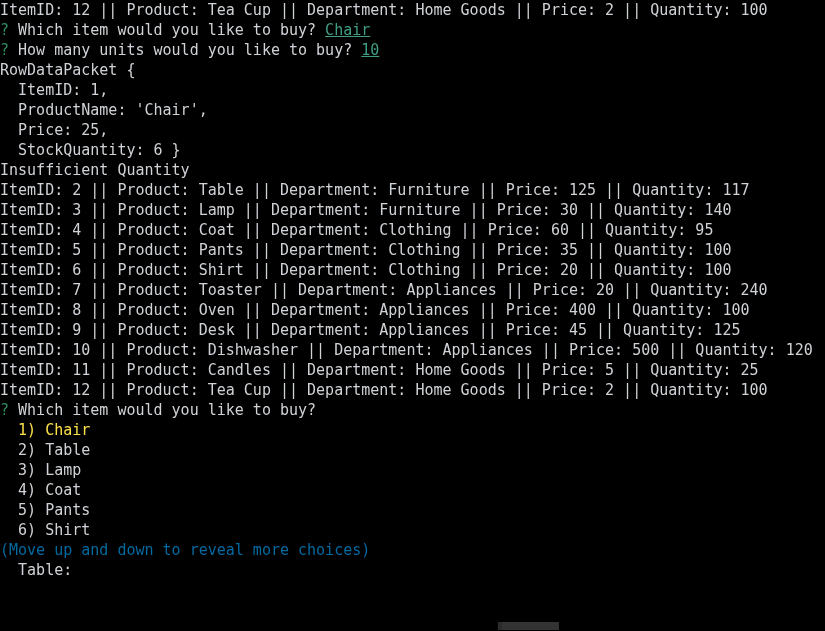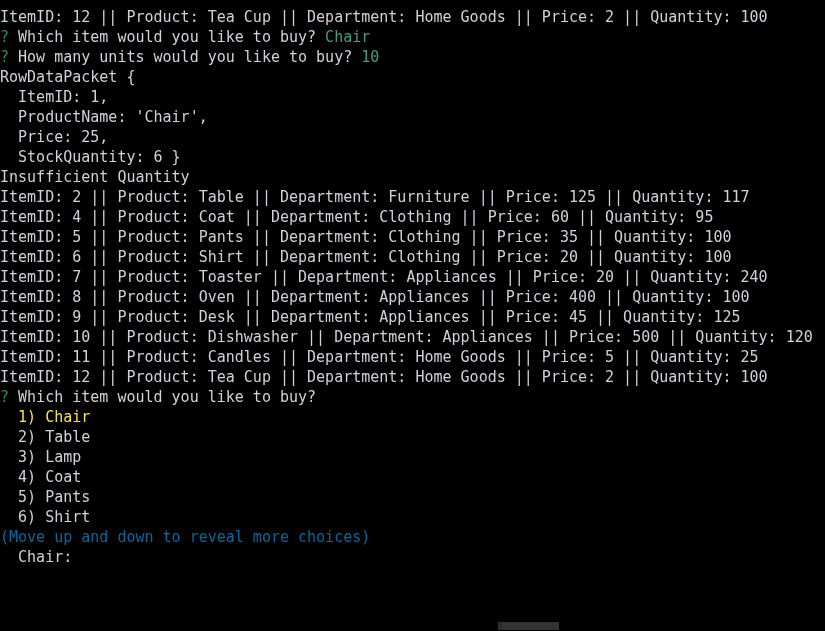--- a/index.html
+++ b/index.html
@@ -21,41 +21,40 @@
     background: #000000;
     overflow: hidden;
   }
 
   #screen {
     position: absolute;
     top: 0;
     left: 0;
     width: 825px;
     padding: 0;
-    margin-top: 7px;
   }
 
   .line {
     display: block;
     white-space: pre;
     font-family: "DejaVu Sans Mono", "Liberation Mono", monospace;
     font-size: 15px;
     line-height: 20px;
     height: 20px;
     color: #cfd2d6;
     letter-spacing: 0px;
     margin: 0;
     padding: 0;
   }
 
   .seg { white-space: pre; }
 
   .c-default { color: #cfd2d6; }
   .c-prompt  { color: #2d8a5f; }
-  .c-answer  { color: #3f9e84; }
+  .c-answer  { color: #3f9e84; text-decoration: underline; }
   .c-select  { color: #fde047; }
   .c-dim     { color: #0369a1; }
 
   
   #scrollbar-track {
     position: absolute;
     left: 0;
     bottom: 0;
     width: 825px;
     height: 10px;
@@ -87,38 +86,39 @@
       <div class="line"><span class="seg c-default">ItemID: 12 || Product: Tea Cup || Department: Home Goods || Price: 2 || Quantity: 100</span></div>
       <div class="line"><span class="seg c-prompt">?</span><span class="seg c-default"> Which item would you like to buy? </span><span class="seg c-answer">Chair</span></div>
       <div class="line"><span class="seg c-prompt">?</span><span class="seg c-default"> How many units would you like to buy? </span><span class="seg c-answer">10</span></div>
       <div class="line"><span class="seg c-default">RowDataPacket {</span></div>
       <div class="line"><span class="seg c-default">  ItemID: 1,</span></div>
       <div class="line"><span class="seg c-default">  ProductName: 'Chair',</span></div>
       <div class="line"><span class="seg c-default">  Price: 25,</span></div>
       <div class="line"><span class="seg c-default">  StockQuantity: 6 }</span></div>
       <div class="line"><span class="seg c-default">Insufficient Quantity</span></div>
       <div class="line"><span class="seg c-default">ItemID: 2 || Product: Table || Department: Furniture || Price: 125 || Quantity: 117</span></div>
+      <div class="line"><span class="seg c-default">ItemID: 3 || Product: Lamp || Department: Furniture || Price: 30 || Quantity: 140</span></div>
       <div class="line"><span class="seg c-default">ItemID: 4 || Product: Coat || Department: Clothing || Price: 60 || Quantity: 95</span></div>
       <div class="line"><span class="seg c-default">ItemID: 5 || Product: Pants || Department: Clothing || Price: 35 || Quantity: 100</span></div>
       <div class="line"><span class="seg c-default">ItemID: 6 || Product: Shirt || Department: Clothing || Price: 20 || Quantity: 100</span></div>
       <div class="line"><span class="seg c-default">ItemID: 7 || Product: Toaster || Department: Appliances || Price: 20 || Quantity: 240</span></div>
       <div class="line"><span class="seg c-default">ItemID: 8 || Product: Oven || Department: Appliances || Price: 400 || Quantity: 100</span></div>
       <div class="line"><span class="seg c-default">ItemID: 9 || Product: Desk || Department: Appliances || Price: 45 || Quantity: 125</span></div>
       <div class="line"><span class="seg c-default">ItemID: 10 || Product: Dishwasher || Department: Appliances || Price: 500 || Quantity: 120</span></div>
       <div class="line"><span class="seg c-default">ItemID: 11 || Product: Candles || Department: Home Goods || Price: 5 || Quantity: 25</span></div>
       <div class="line"><span class="seg c-default">ItemID: 12 || Product: Tea Cup || Department: Home Goods || Price: 2 || Quantity: 100</span></div>
       <div class="line"><span class="seg c-prompt">?</span><span class="seg c-default"> Which item would you like to buy?</span></div>
       <div class="line"><span class="seg c-select">  1) Chair</span></div>
       <div class="line"><span class="seg c-default">  2) Table</span></div>
       <div class="line"><span class="seg c-default">  3) Lamp</span></div>
       <div class="line"><span class="seg c-default">  4) Coat</span></div>
       <div class="line"><span class="seg c-default">  5) Pants</span></div>
       <div class="line"><span class="seg c-default">  6) Shirt</span></div>
       <div class="line"><span class="seg c-dim">(Move up and down to reveal more choices)</span></div>
-      <div class="line"><span class="seg c-default">  Chair:</span></div>
+      <div class="line"><span class="seg c-default">  Table:</span></div>
     </div>
 
   <div id="scrollbar-track">
     <div id="scrollbar-thumb">
       <div class="grip"></div>
     </div>
   </div>
 </div>
 
 </body></html>

